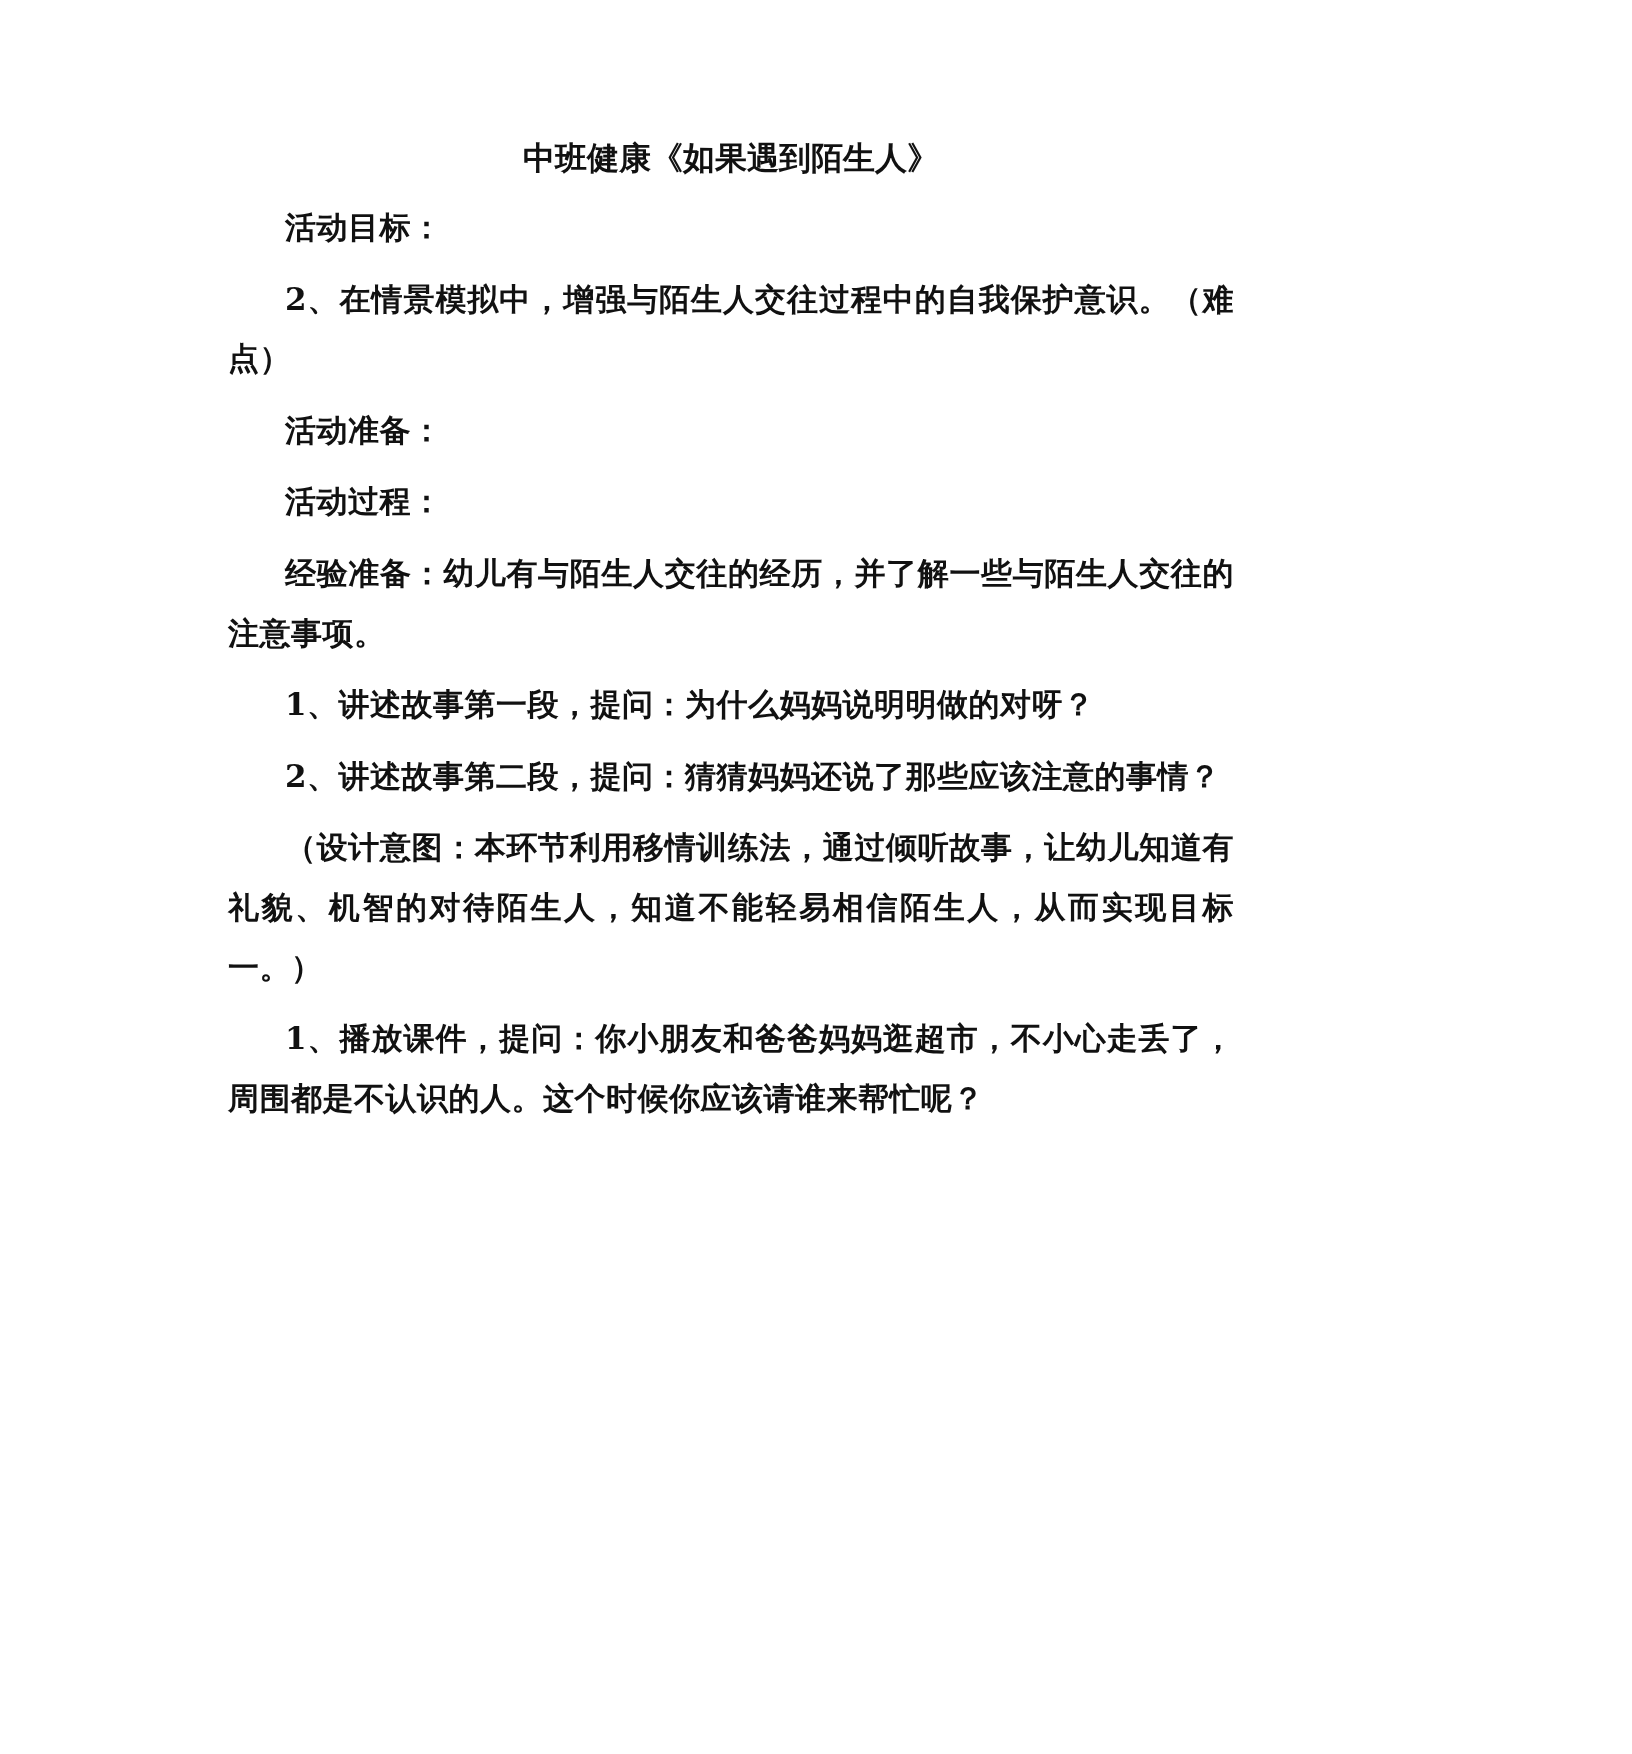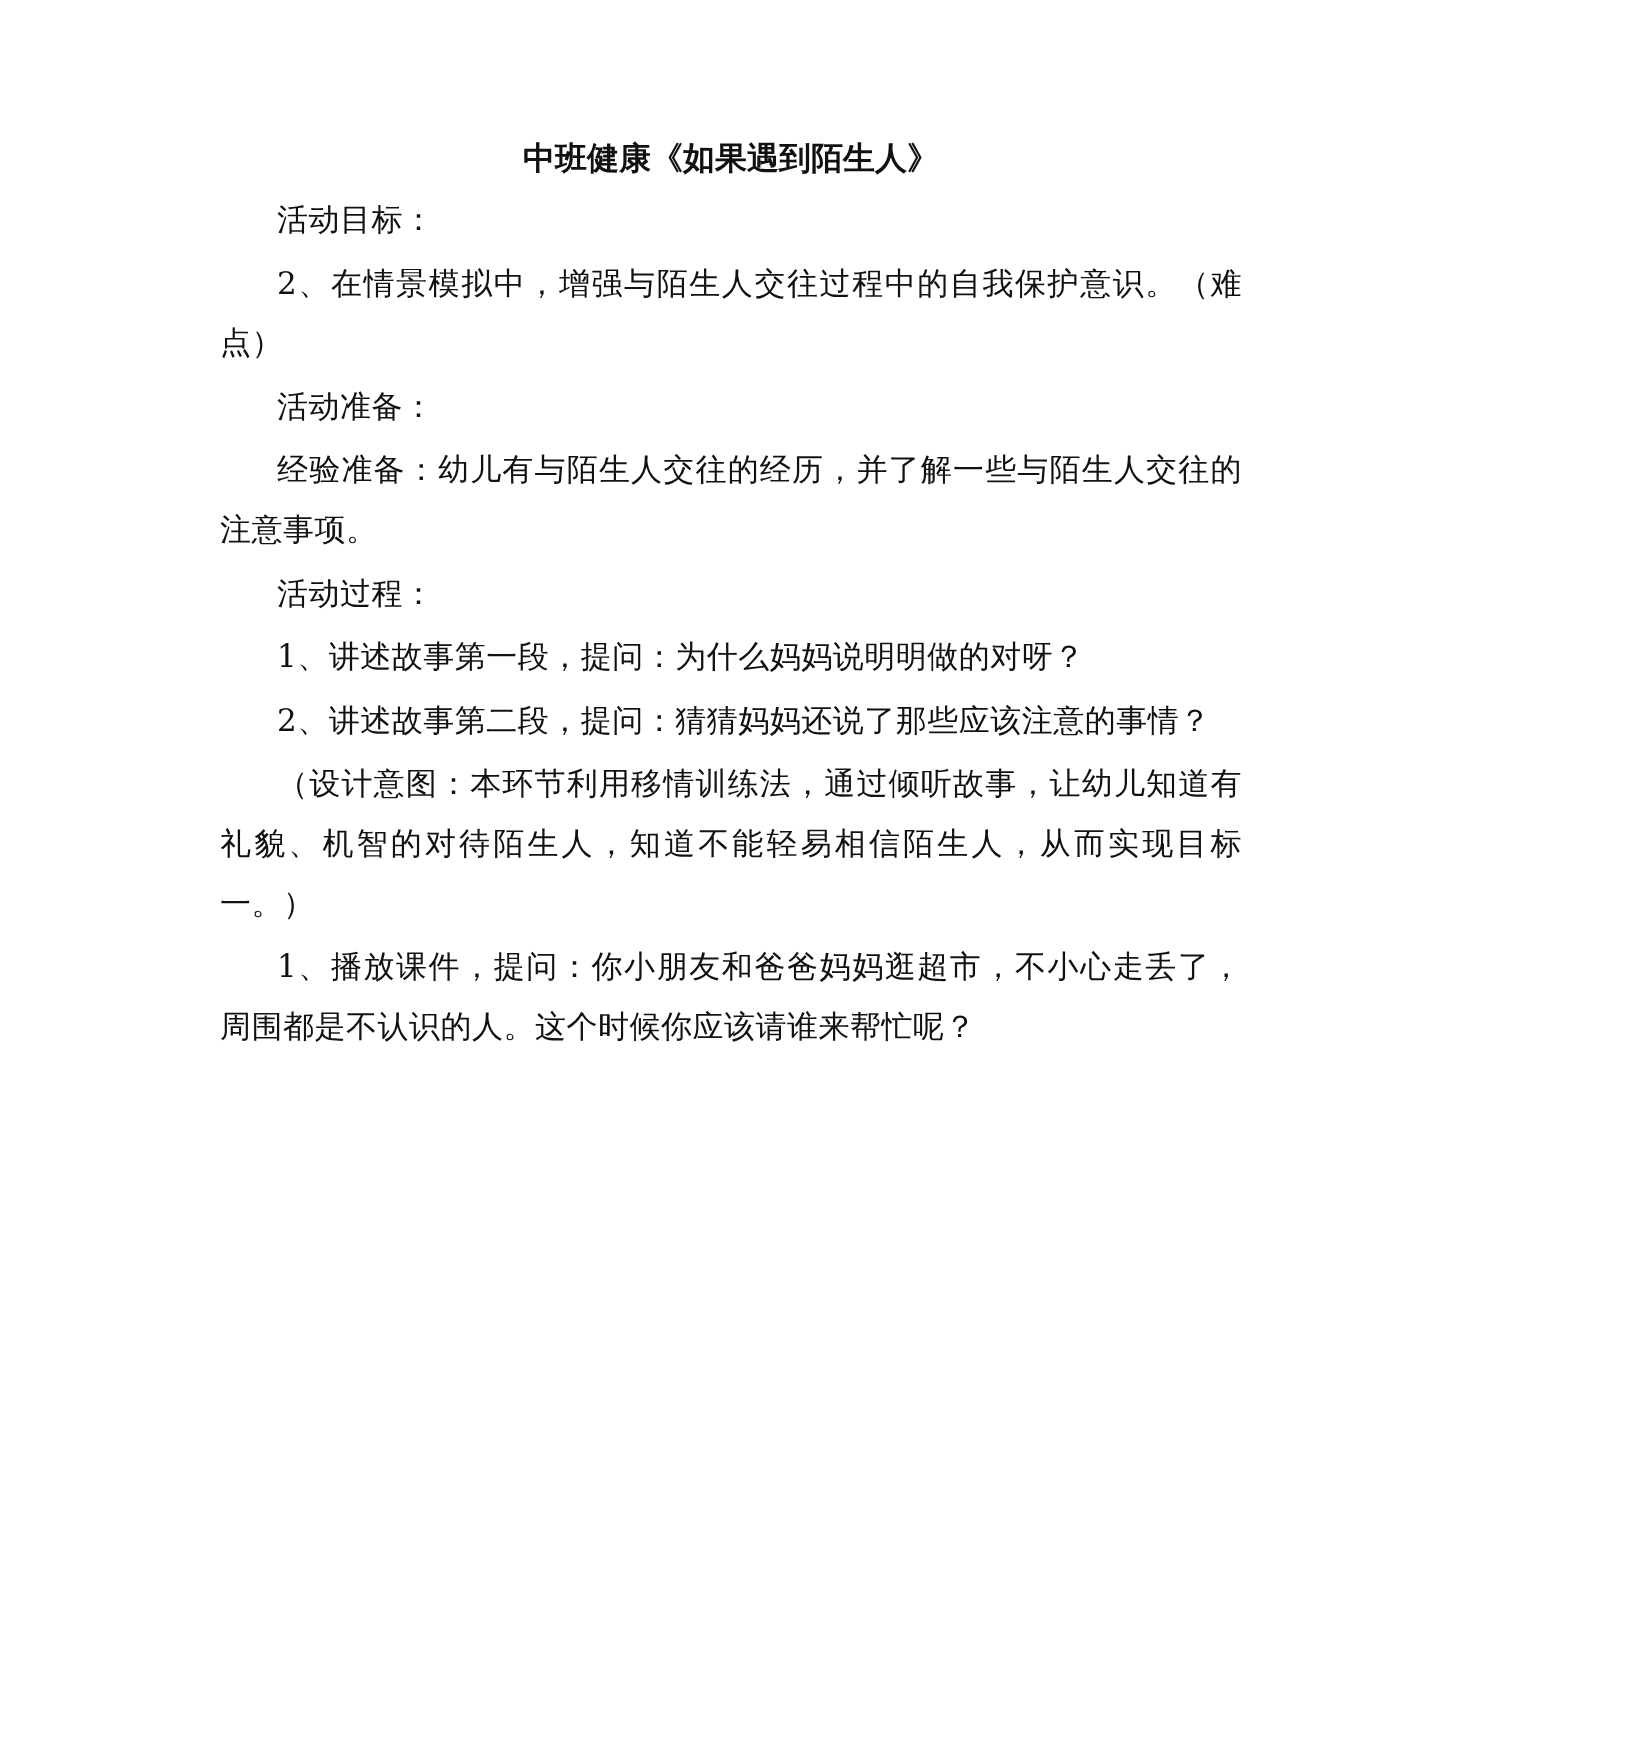--- a/index.html
+++ b/index.html
@@ -26,39 +26,40 @@
       font-size: 32px;
       line-height: 56px;
       height: 56px;
       margin: 0 0 4px 0;
       font-weight: bold;
       letter-spacing: 0px;
     }
     .para {
       font-size: 31px;
       line-height: 59.6px;
-      margin: 4px;
+      margin: 12px;
       text-indent: 57px;
       text-align: justify;
       text-align-last: left;
       letter-spacing: 0.5px;
       word-break: break-all;
+      font-weight: bold;
     }
   </style>
 </head>
 <body>
 
 <div class="page">
   <h1 class="title">中班健康《如果遇到陌生人》</h1>
 
   <p class="para">活动目标：</p>
   <p class="para">2、在情景模拟中，增强与陌生人交往过程中的自我保护意识。（难点）</p>
 
   <p class="para">活动准备：</p>
+  <p class="para">活动过程：</p>
+
   <p class="para">经验准备：幼儿有与陌生人交往的经历，并了解一些与陌生人交往的注意事项。</p>
-
-  <p class="para">活动过程：</p>
   <p class="para">1、讲述故事第一段，提问：为什么妈妈说明明做的对呀？</p>
   <p class="para">2、讲述故事第二段，提问：猜猜妈妈还说了那些应该注意的事情？</p>
   <p class="para">（设计意图：本环节利用移情训练法，通过倾听故事，让幼儿知道有礼貌、机智的对待陌生人，知道不能轻易相信陌生人，从而实现目标一。）</p>
 
   <p class="para">1、播放课件，提问：你小朋友和爸爸妈妈逛超市，不小心走丢了，周围都是不认识的人。这个时候你应该请谁来帮忙呢？</p>
 </div>
 
 </body></html>

